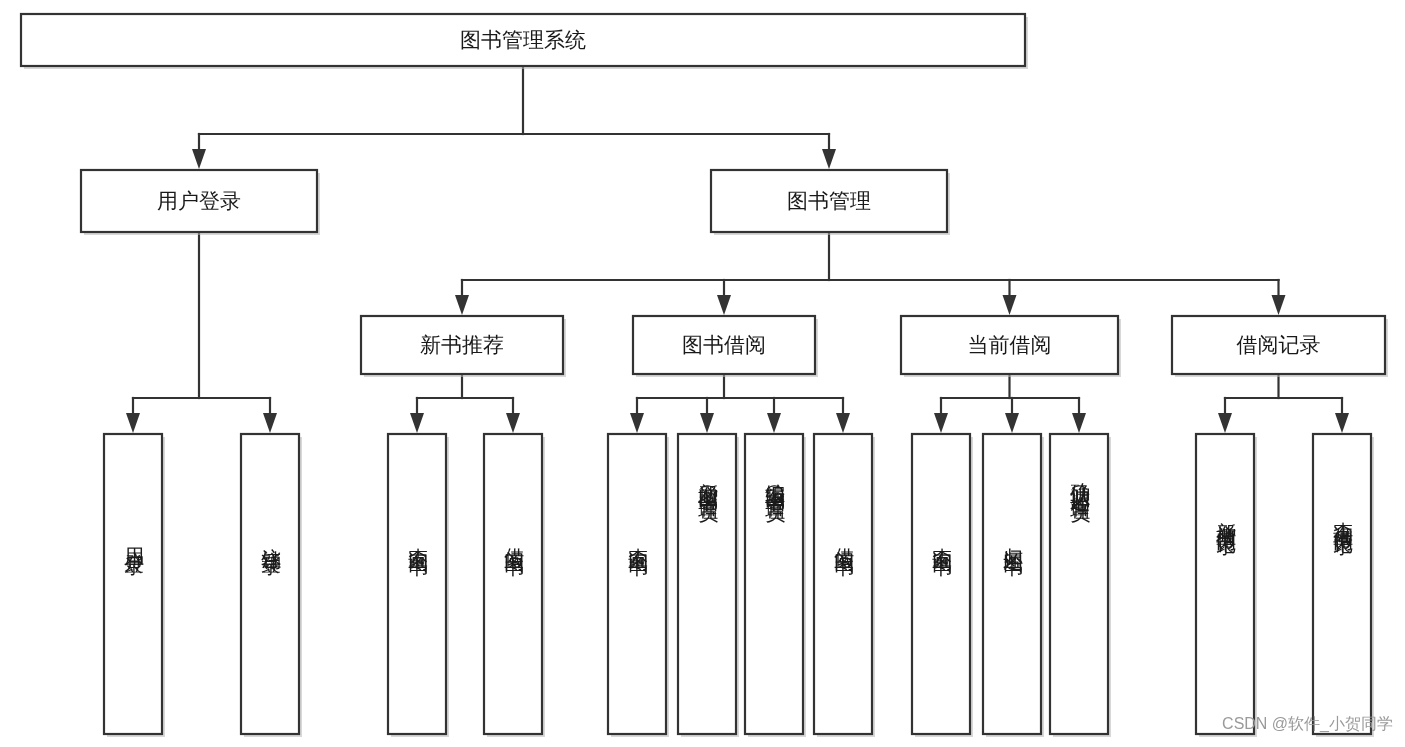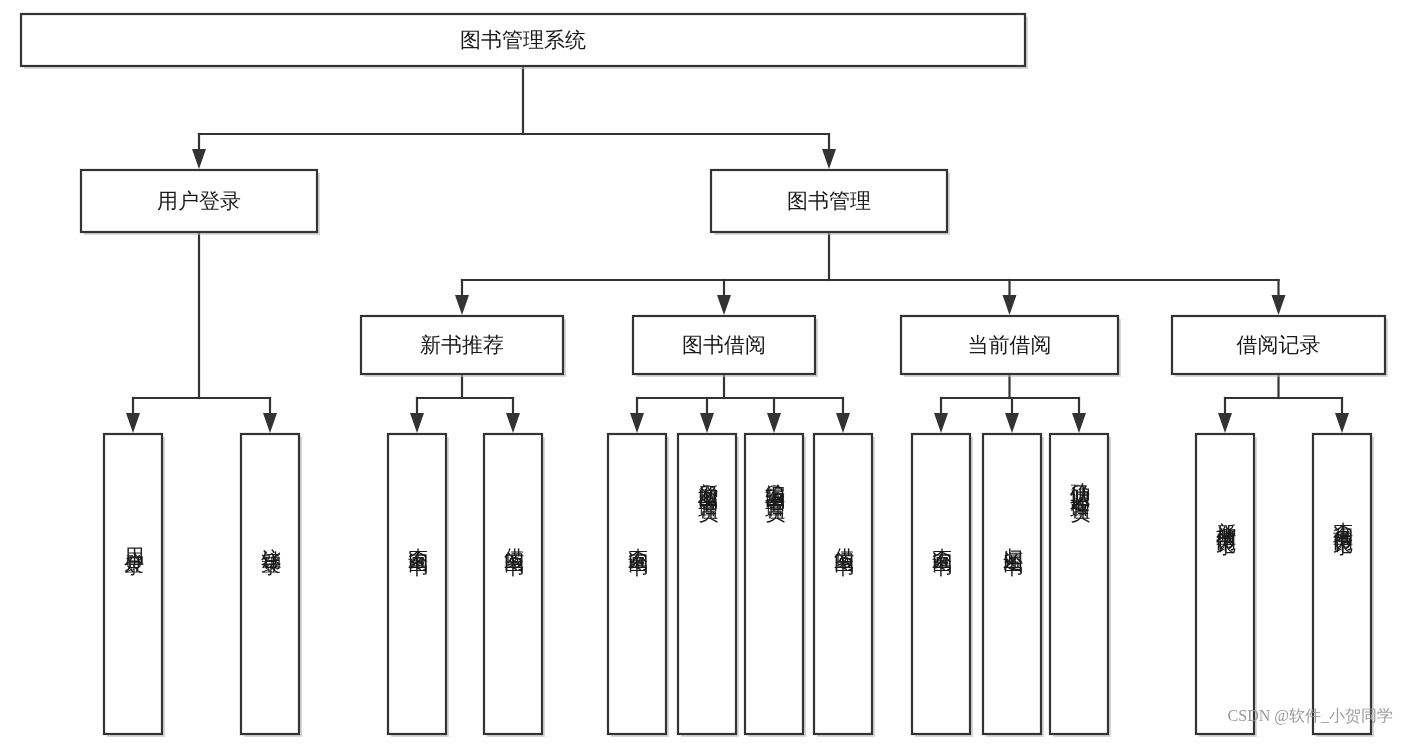--- a/index.html
+++ b/index.html
@@ -53,22 +53,22 @@
   }
   .label-v {
     font-size: 20px;
     writing-mode: vertical-rl;
     text-orientation: upright;
     letter-spacing: 3px;
   }
   .watermark {
     position: absolute;
     right: 12px;
-    bottom: 20px;
-    font-family: Liberation Serif, serif;
+    bottom: 12px;
+    font-family: Liberation Sans, sans-serif;
     font-size: 16px;
     color: #9a9a9a;
     white-space: nowrap;
     pointer-events: none;
   }
 </style>
 </head>
 <body>
 
 <div id="diagram-root" style="background: rgb(255, 255, 255);">

